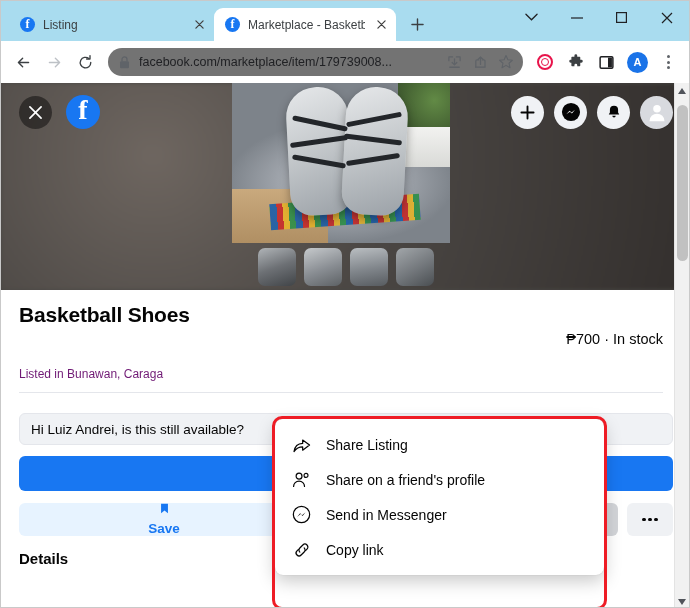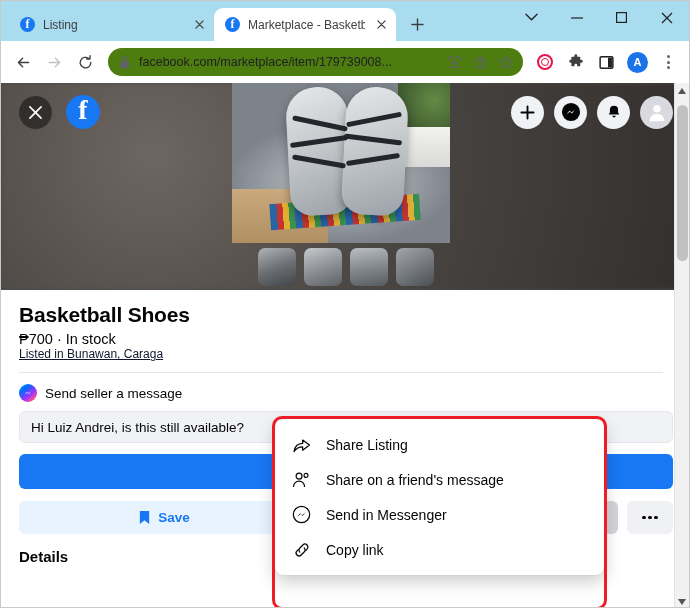--- a/index.html
+++ b/index.html
@@ -104,21 +104,21 @@
     width: 29px; height: 29px;
     display: flex; align-items: center; justify-content: center;
     border-radius: 50%;
     color: #5f6368;
     flex: 0 0 auto;
   }
   .omnibox {
     flex: 1 1 auto;
     height: 28px;
     margin: 0 5px 0 6px;
-    background: #4d7c0f;
+    background: #737373;
     border-radius: 14px;
     display: flex;
     align-items: center;
     padding: 0 4px 0 11px;
     overflow: hidden;
   }
   .lock { flex: 0 0 auto; margin-right: 9px; color: #5f6368; display:flex; }
   .url {
     flex: 1 1 auto;
     font-size: 12.5px;
@@ -283,26 +283,26 @@
     font-size: 21px;
     font-weight: bold;
     color: #050505;
     letter-spacing: -.2px;
     line-height: 1.2;
   }
   .price {
     font-size: 14.5px;
     color: #050505;
     margin-top: 4px;
+    text-align: right;
   }
   .listed {
     font-size: 12px;
-    color: #0f172a;
-    margin-top: 0;
-    text-decoration: underline;
+    color: #701a75;
+    margin-top: 20px;
   }
   .divider {
     height: 1px;
     background: #e4e6eb;
     margin: 11px 0 0 0;
   }
 
   .msg-section { padding: 11px 18px 0 18px; }
   .msg-head {
     display: flex; align-items: center; gap: 8px;
@@ -344,20 +344,21 @@
     gap: 9px;
     align-items: center;
   }
   .act {
     height: 33px;
     border-radius: 6px;
     display: flex; align-items: center; justify-content: center;
     gap: 7px;
     font-size: 13.5px;
     font-weight: bold;
+    flex-direction: column;
   }
   .act-save { flex: 0 0 290px; background: #e7f3ff; color: #1877f2; }
   .act-share { flex: 1 1 auto; background: #d2d4d8; color: #050505; }
   .act-more { flex: 0 0 46px; background: #eff1f4; color: #050505; }
   .dots3 { display: flex; gap: 2.6px; align-items: center; }
   .dots3 i { width: 3.4px; height: 3.4px; border-radius: 50%; background: #050505; display: block; }
 
   .details-head {
     padding: 14px 18px 0 18px;
     font-size: 15px;
@@ -623,28 +624,20 @@
     </div>
 
     <div class="detail">
       <div class="title">Basketball Shoes</div>
       <div class="price">₱700 · In stock</div>
       <div class="listed">Listed in Bunawan, Caraga</div>
       <div class="divider"></div>
     </div>
 
     <div class="msg-section">
-      <div class="msg-head">
-        <div class="msgr-icon">
-          <svg width="12" height="12" viewBox="0 0 14 14">
-              <path d="M3 8.9 L5.9 5.6 L7.7 7.3 L10.8 4.6 L8 8.2 L6.2 6.5 L3 8.9 Z" fill="#fff"></path>
-            </svg>
-        </div>
-        <span>Send seller a message</span>
-      </div>
       <div class="msg-input">Hi Luiz Andrei, is this still available?</div>
     </div>
 
     <div class="primary-btn"></div>
 
     <div class="action-row">
       <div class="act act-save">
         <svg width="13" height="15" viewBox="0 0 14 16">
             <path d="M2 1 H12 V15 L7 11 L2 15 Z" fill="#1877f2"></path>
           </svg>
@@ -679,21 +672,21 @@
       </div>
 
       <div class="share-item">
         <div class="ic">
           <svg width="19" height="16" viewBox="0 0 20 17">
             <circle cx="7.4" cy="4.4" r="3.1" stroke="#050505" stroke-width="1.3" fill="none"></circle>
             <path d="M1.6 15.4 a5.8 5.8 0 0 1 11.6 0" stroke="#050505" stroke-width="1.3" fill="none" stroke-linecap="round"></path>
             <circle cx="14.8" cy="3.6" r="2.1" stroke="#050505" stroke-width="1.2" fill="none"></circle>
           </svg>
         </div>
-        <span>Share on a friend's message</span>
+        <span>Share on a friend's profile</span>
       </div>
 
 
       <div class="share-item">
         <div class="ic">
           <svg width="19" height="19" viewBox="0 0 20 20">
             <circle cx="10" cy="10" r="8.6" stroke="#050505" stroke-width="1.3" fill="none"></circle>
             <path d="M5.3 12.5 L8.6 8.7 L10.6 10.7 L14.3 7.6 L11.1 11.5 L9.1 9.5 L5.3 12.5 Z" fill="#050505"></path>
           </svg>
         </div>

